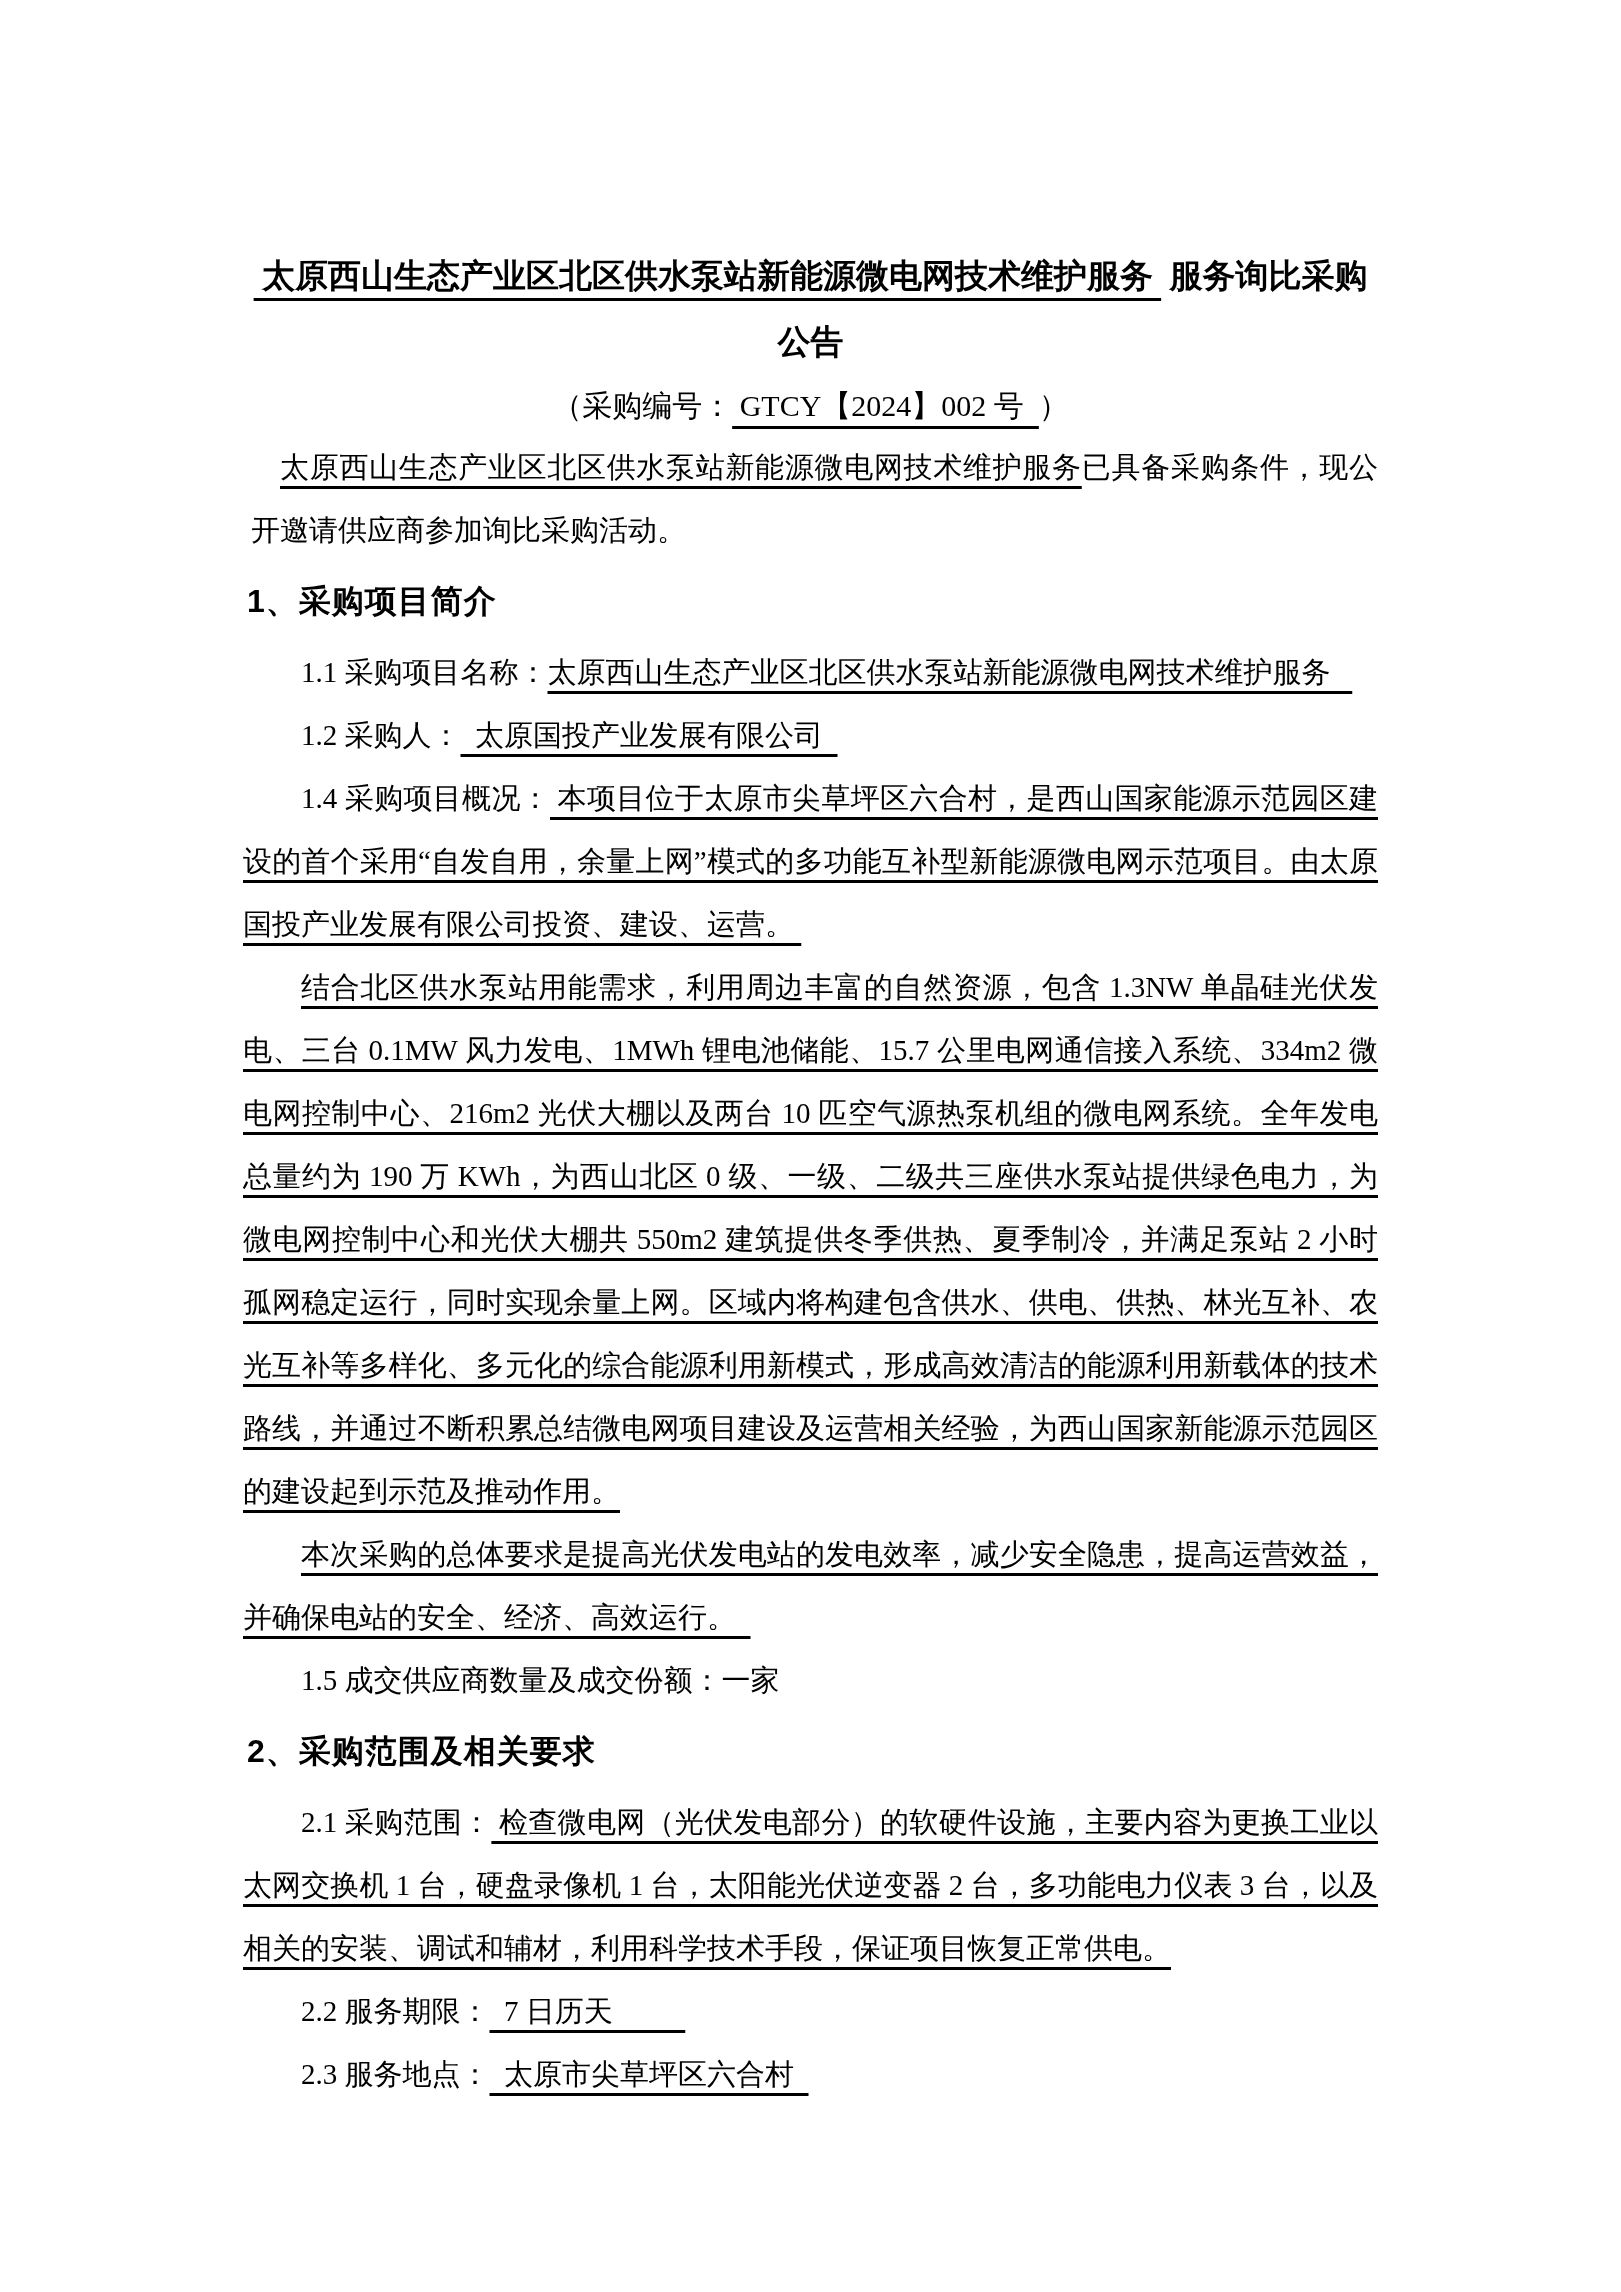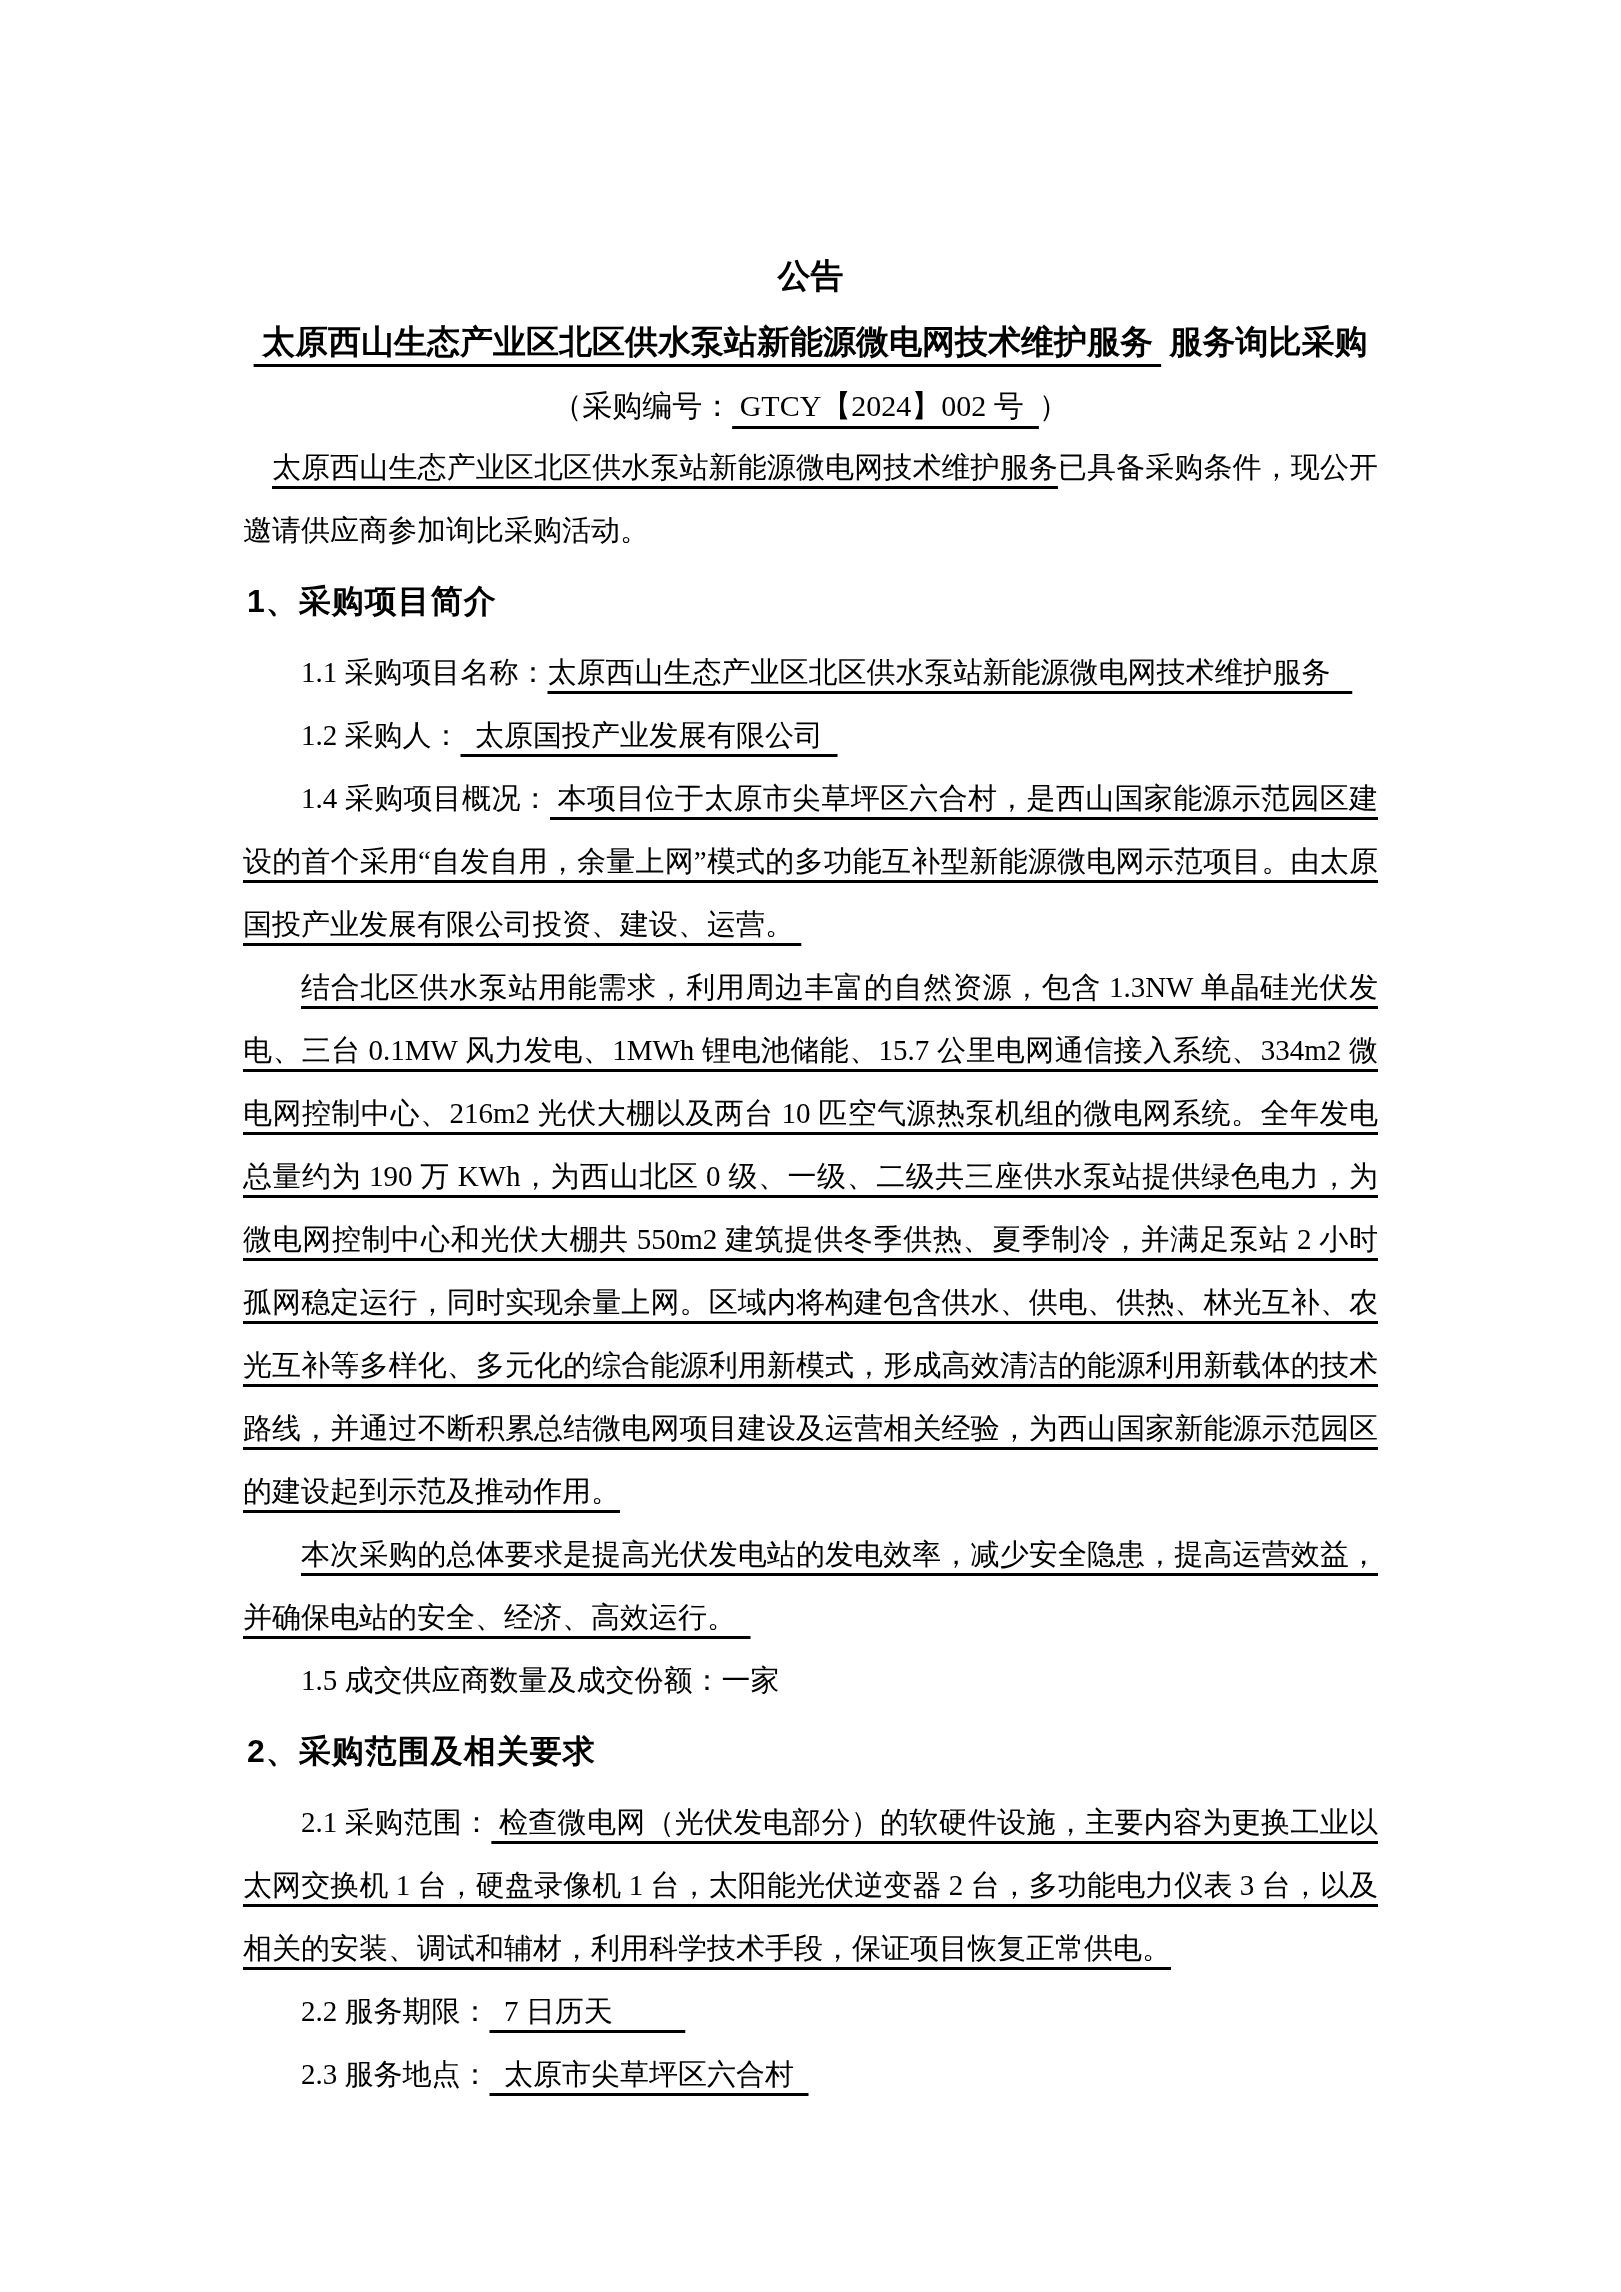--- a/index.html
+++ b/index.html
@@ -48,39 +48,39 @@
     text-decoration-thickness: 2.9px;
     text-underline-offset: 9.8px;
     text-align: center;
   }
   p.body-para {
     margin: 0;
     font-size: 29px;
     line-height: 63px;
     text-align: justify;
   }
-  p.indent-1 { text-indent: 1em; }
+  p.indent-1 { text-indent: 1em; margin-left: 8px; }
   p.indent-2 { text-indent: 2em; }
   h2.sec-heading {
     margin: 4px;
     font-family: "Liberation Sans", "DejaVu Sans", sans-serif;
     font-size: 32px;
     line-height: 71px;
     font-weight: bold;
     letter-spacing: 1px;
   }
 </style>
 </head>
 <body>
 
 <div class="page">
 
   <div class="doc-title">
+    <div class="title-line"><span class="u">&nbsp;太原西山生态产业区北区供水泵站新能源微电网技术维护服务&nbsp;</span><span>&nbsp;服务询比采购</span></div>
     <div class="title-line">公告</div>
-    <div class="title-line"><span class="u">&nbsp;太原西山生态产业区北区供水泵站新能源微电网技术维护服务&nbsp;</span><span>&nbsp;服务询比采购</span></div>
   </div>
 
   <p class="proc-no"><span>（采购编号：</span><span class="u">&nbsp;GTCY【2024】002 号&nbsp;&nbsp;</span><span>）</span></p>
 
   <p class="body-para indent-1"><span class="u">太原西山生态产业区北区供水泵站新能源微电网技术维护服务</span><span>已具备采购条件，现公开邀请供应商参加询比采购活动。</span></p>
 
   <h2 class="sec-heading">1、采购项目简介</h2>
 
   <p class="body-para indent-2"><span>1.1 采购项目名称：</span><span class="u">太原西山生态产业区北区供水泵站新能源微电网技术维护服务&nbsp;&nbsp;&nbsp;</span></p>
   <p class="body-para indent-2"><span>1.2 采购人：</span><span class="u">&nbsp;&nbsp;太原国投产业发展有限公司&nbsp;&nbsp;</span></p>

